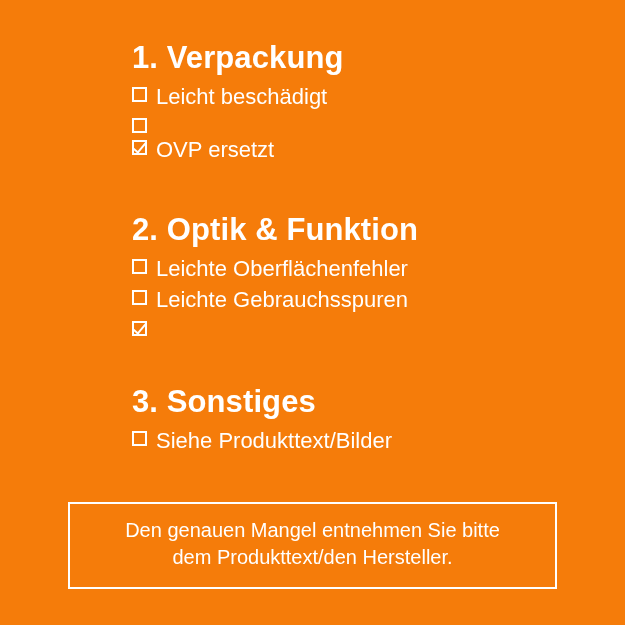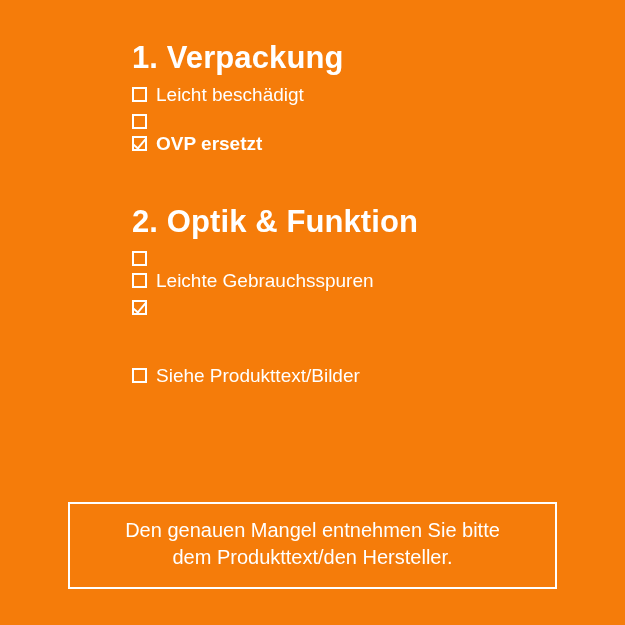--- a/index.html
+++ b/index.html
@@ -64,26 +64,26 @@
     position: absolute;
     left: 2px;
     top: -2px;
     width: 5px;
     height: 11px;
     border: solid #ffffff;
     border-width: 0 2.4px 2.4px 0;
     transform: rotate(40deg);
   }
   .option-label {
-    font-size: 19px;
+    font-size: 22px;
     color: #ffffff;
     white-space: nowrap;
   }
   .option.checked .option-label {
-    font-weight: bold;
+    font-weight: normal;
     text-align: center;
   }
 
   .notice {
     position: absolute;
     left: 68px;
     right: 68px;
     bottom: 36px;
     border: 2px solid #ffffff;
     box-sizing: border-box;
@@ -117,32 +117,34 @@
         <span class="option-label">OVP ersetzt</span>
       </li>
     </ul>
   </div>
 
   <div class="section section-2">
     <h2 class="section-title">2. Optik &amp; Funktion</h2>
     <ul class="options">
       <li class="option">
         <span class="checkbox"></span>
+        <span class="option-label">Leichte Oberflächenfehler</span>
       </li>
       <li class="option">
         <span class="checkbox"></span>
         <span class="option-label">Leichte Gebrauchsspuren</span>
       </li>
       <li class="option checked">
         <span class="checkbox checked"></span>
       </li>
     </ul>
   </div>
 
   <div class="section section-3">
+    <h2 class="section-title">3. Sonstiges</h2>
     <ul class="options">
       <li class="option">
         <span class="checkbox"></span>
         <span class="option-label">Siehe Produkttext/Bilder</span>
       </li>
     </ul>
   </div>
 
   <div class="notice">
     <div class="notice-line">Den genauen Mangel entnehmen Sie bitte</div>

